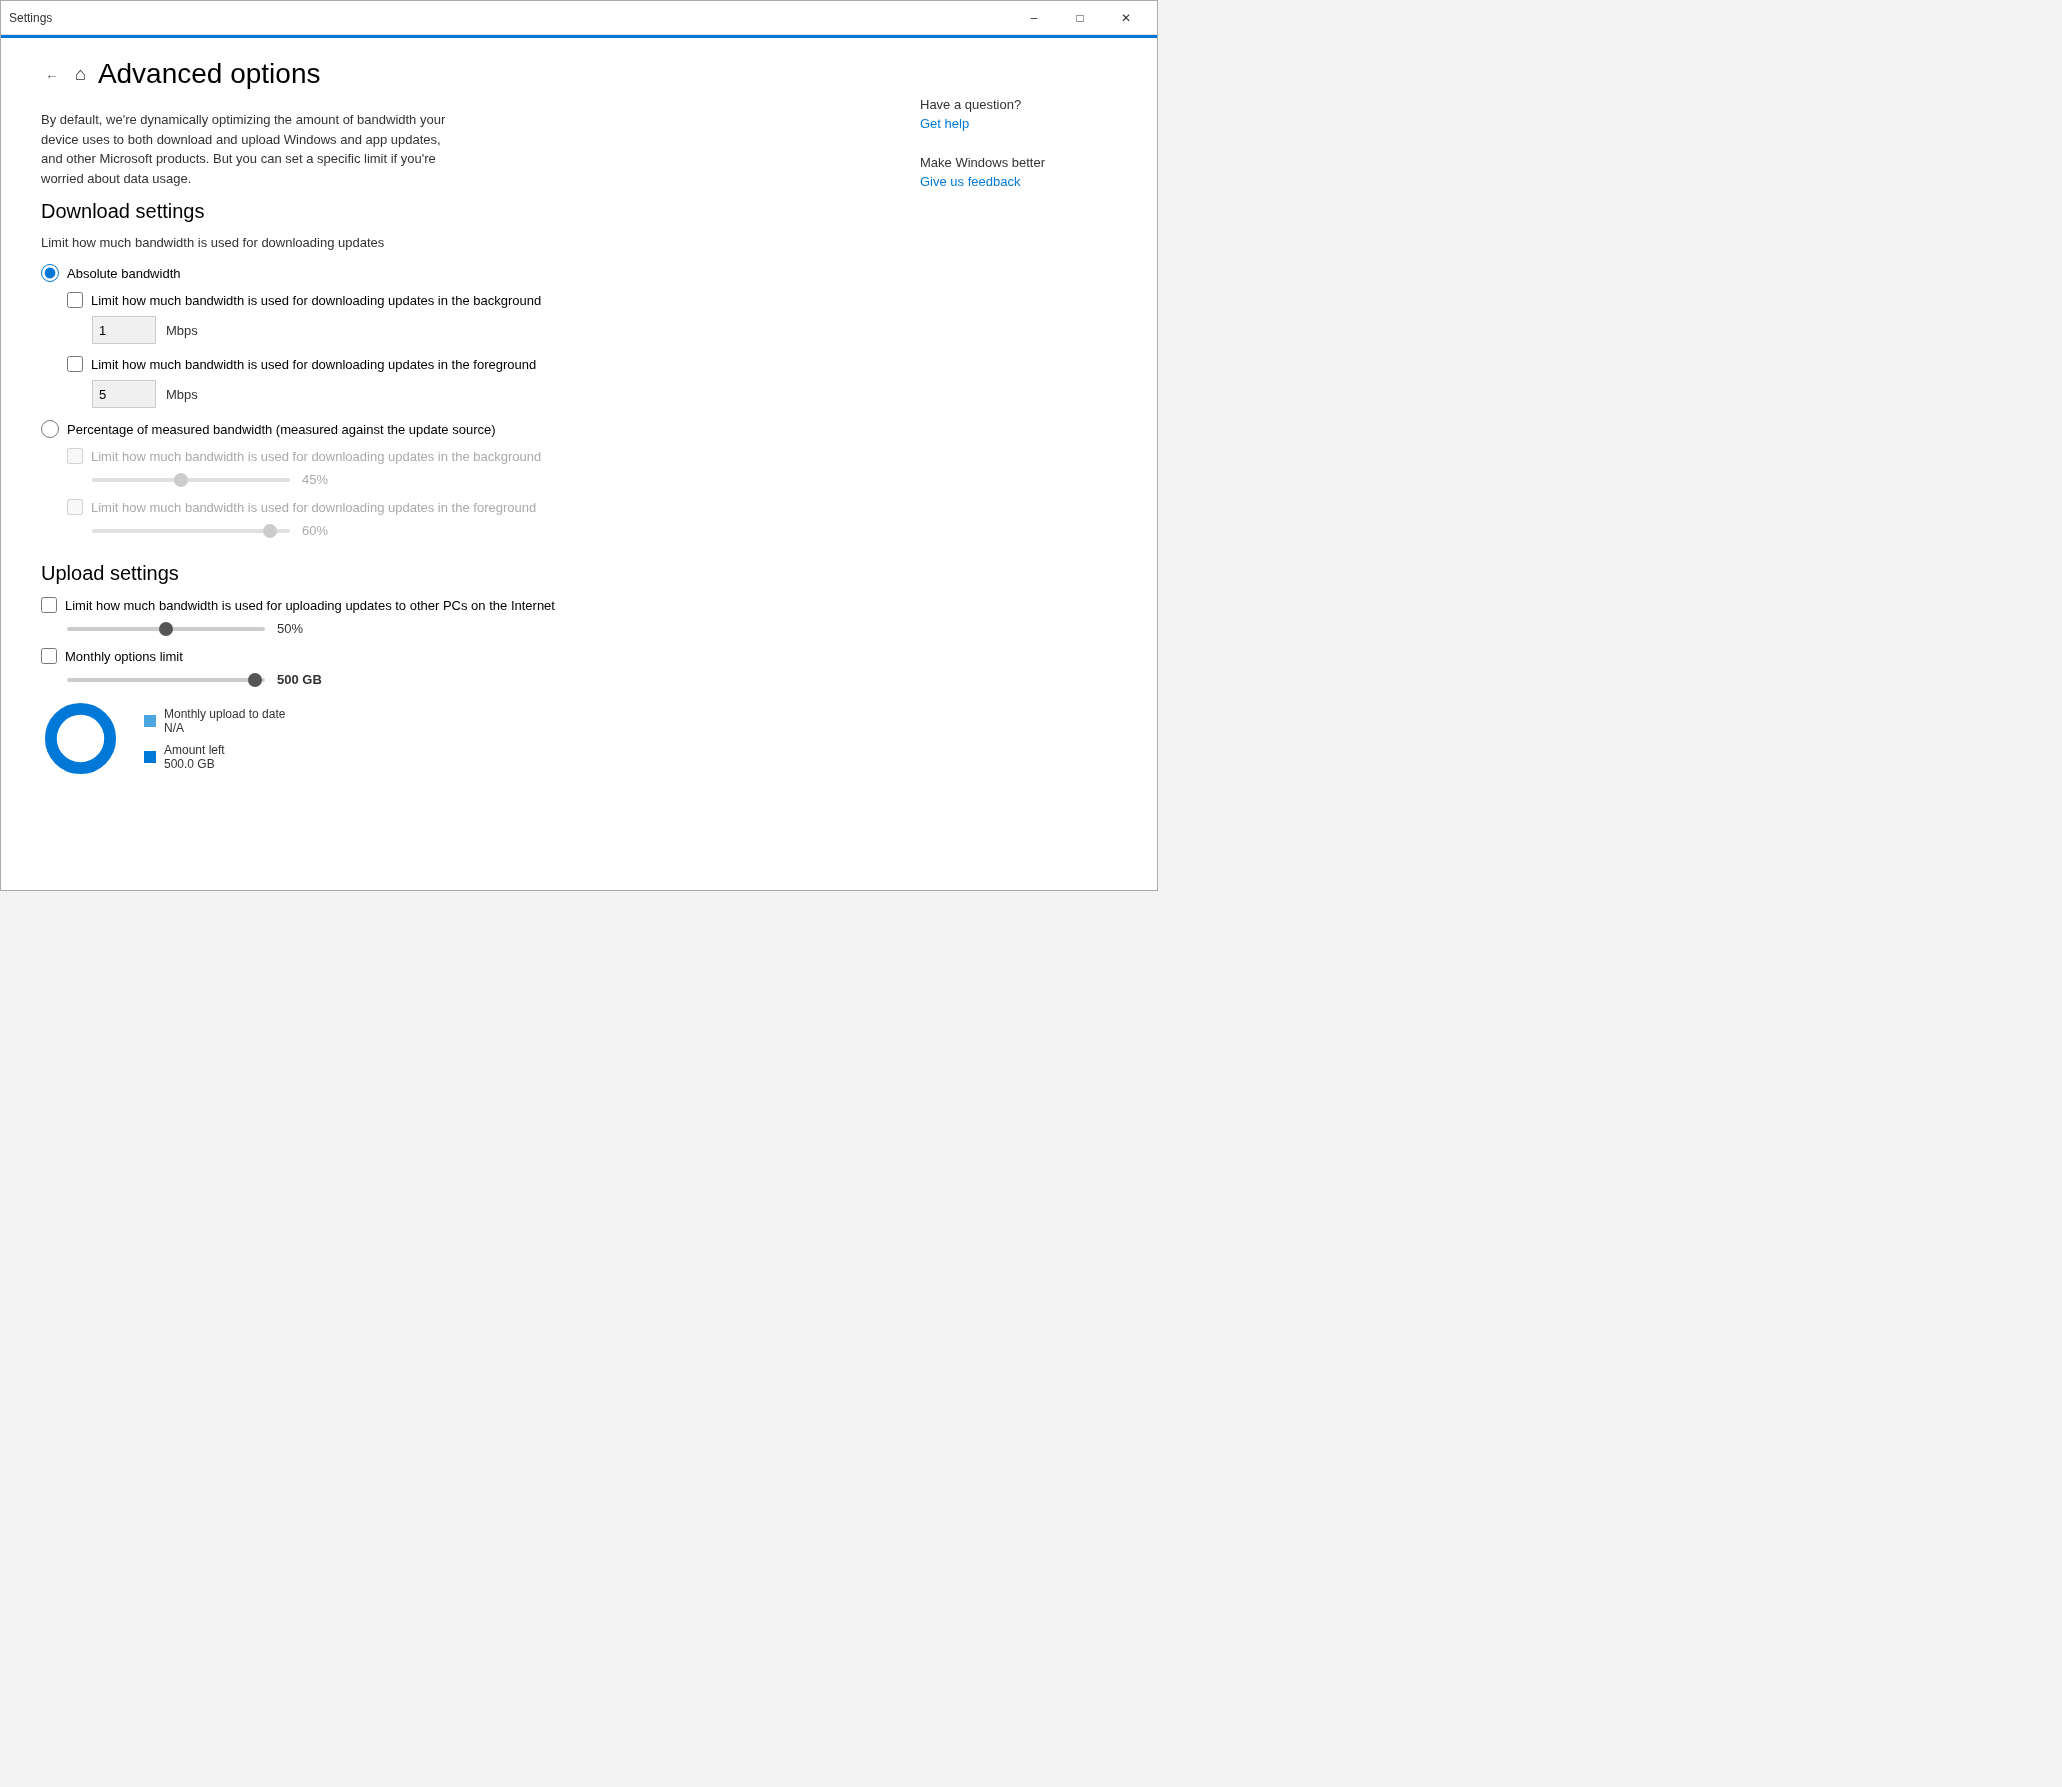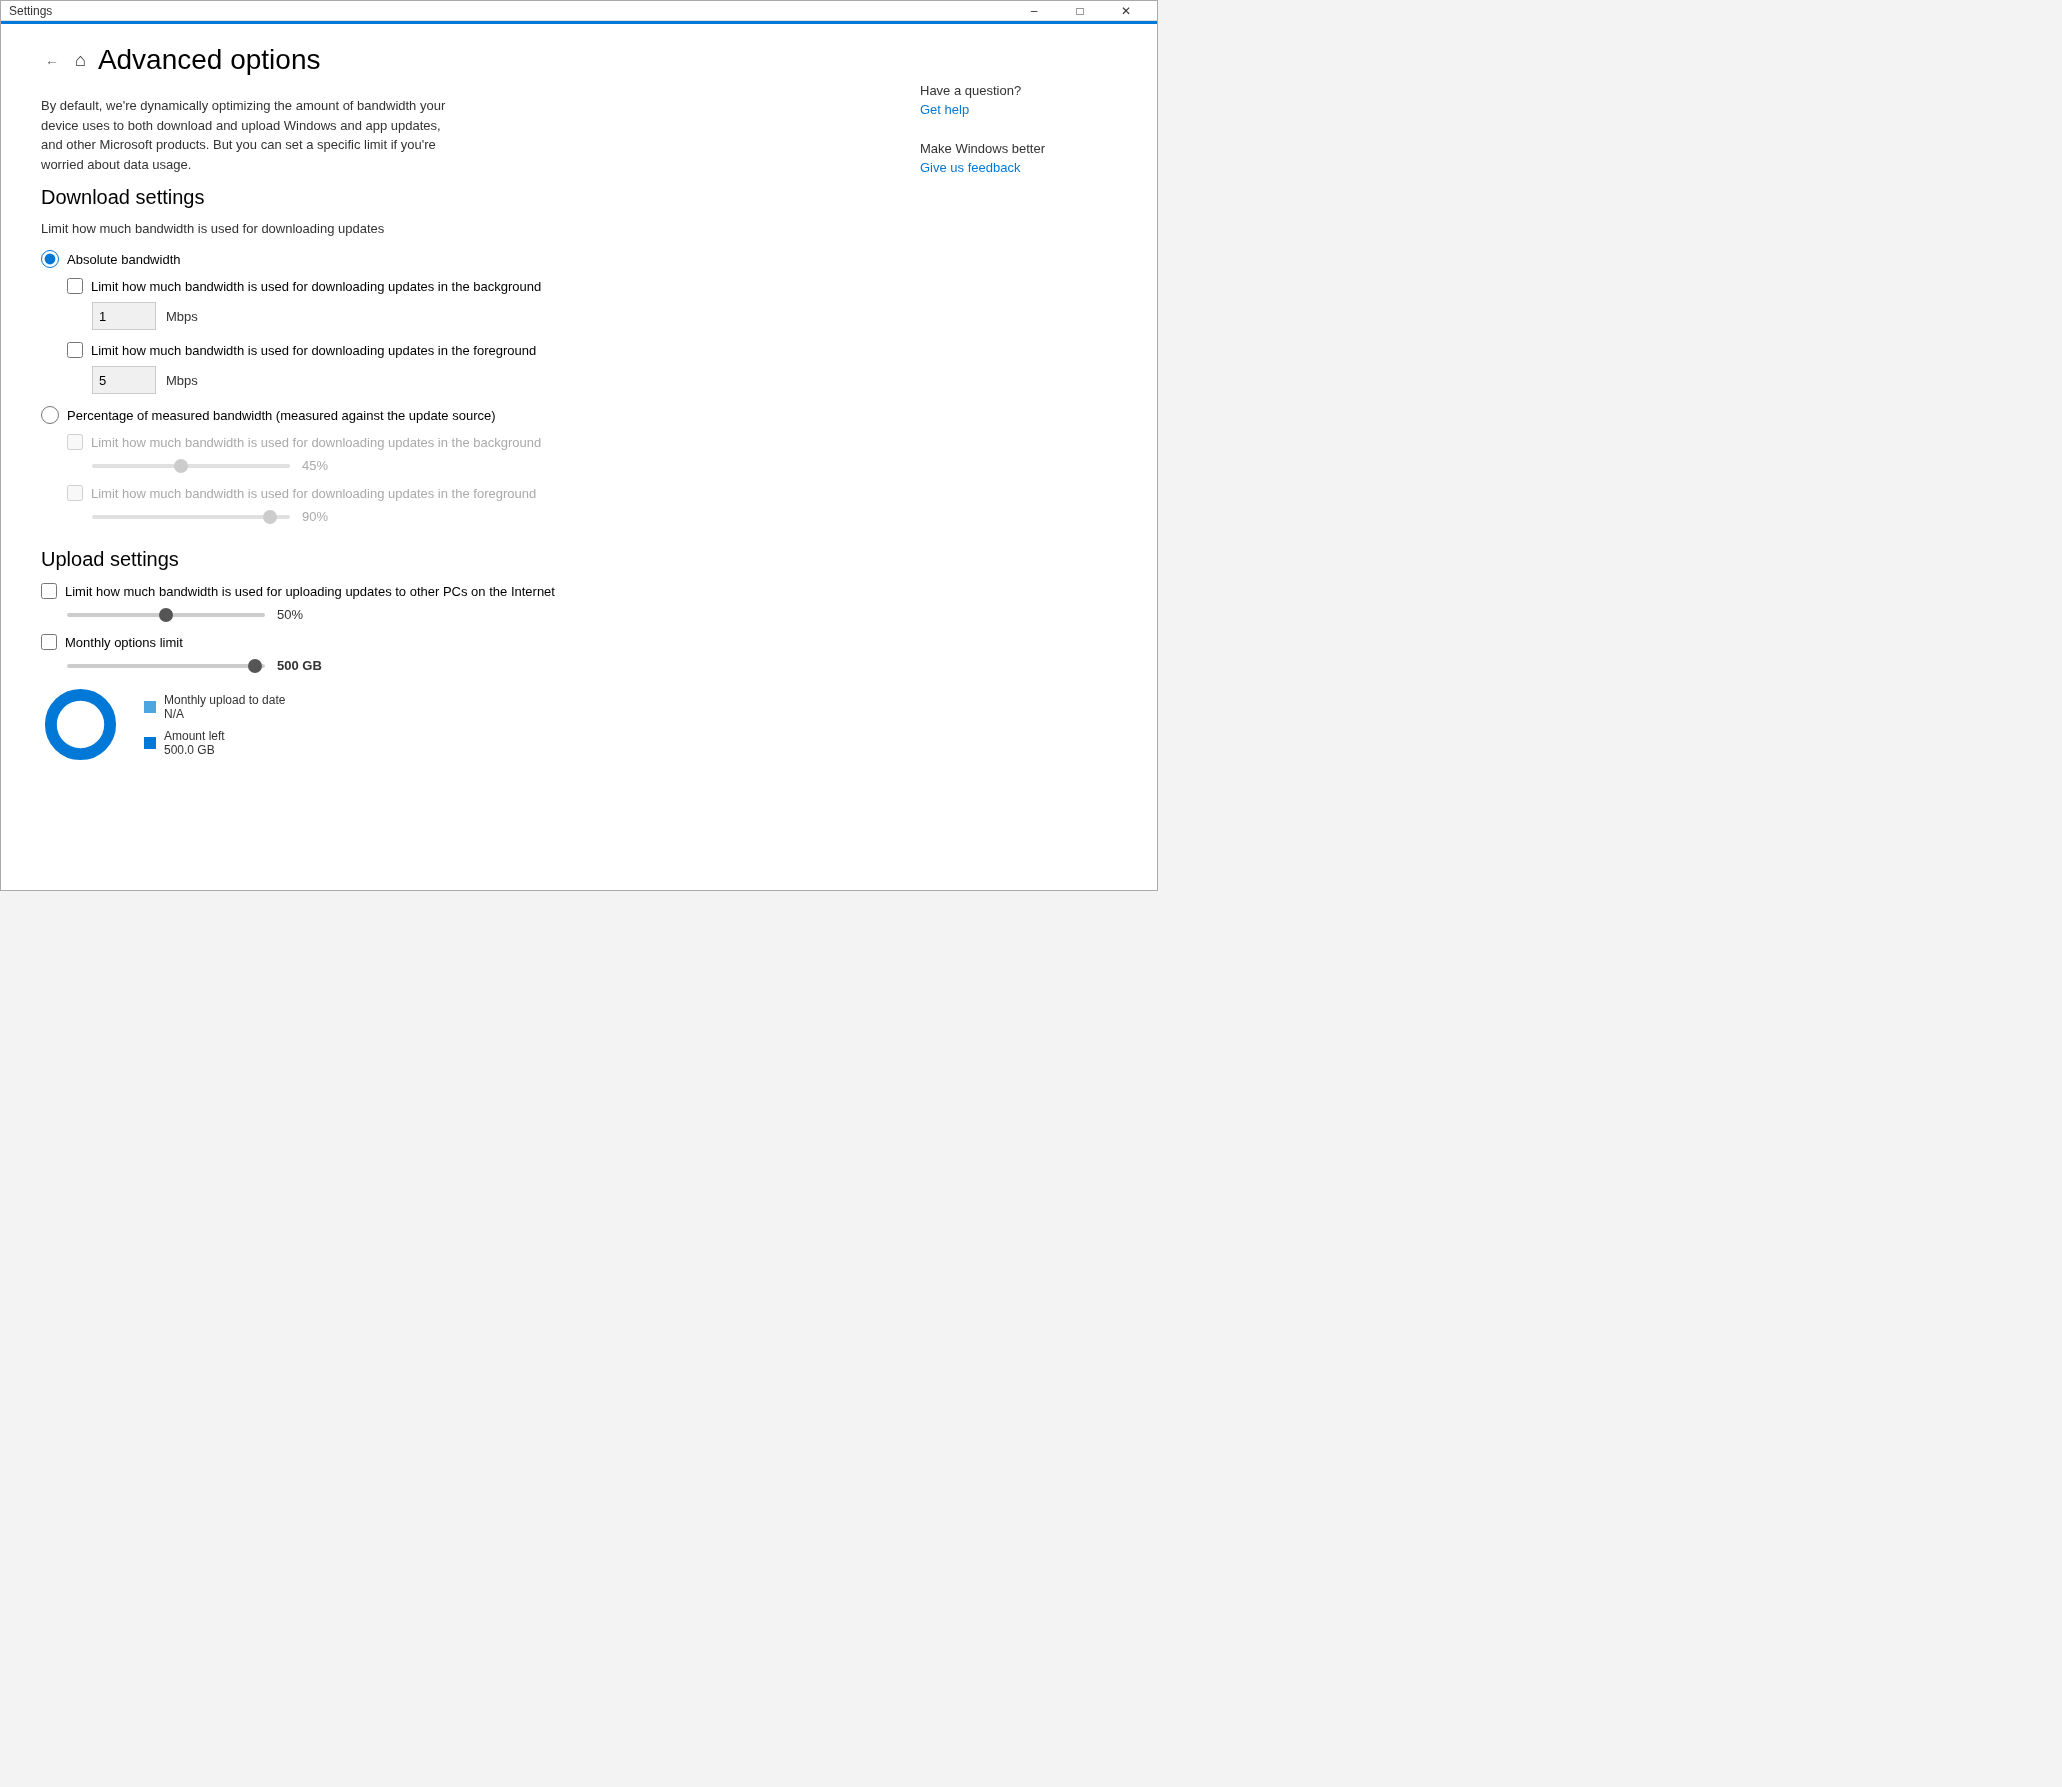--- a/index.html
+++ b/index.html
@@ -13,21 +13,21 @@
       border: 1px solid #aaa;
       display: flex;
       flex-direction: column;
     }
     
     .titlebar {
       background: #fff;
       display: flex;
       align-items: center;
       justify-content: space-between;
-      height: 20px;
+      height: 34px;
       padding: 0 8px;
       border-bottom: 1px solid #e0e0e0;
       flex-shrink: 0;
     }
     .titlebar-left {
       display: flex;
       align-items: center;
       gap: 8px;
       font-size: 12px;
       color: #333;
@@ -378,21 +378,21 @@
 
       <label class="checkbox-item disabled">
         <input type="checkbox" class="checkbox-input" disabled="" style="">
         <span class="checkbox-label">Limit how much bandwidth is used for downloading updates in the foreground</span>
       </label>
 
       <div class="slider-row">
         <div class="slider-track disabled">
           <div class="slider-thumb disabled" style="left: 90%;"></div>
         </div>
-        <span class="slider-value disabled">90%</span>
+        <span class="slider-value disabled">60%</span>
       </div>
     </div>
 
     <div class="upload-section">
       <h2 class="section-title">Upload settings</h2>
 
       <label class="checkbox-item" style="margin-left:0;">
         <input type="checkbox" class="checkbox-input" style="">
         <span class="checkbox-label">Limit how much bandwidth is used for uploading updates to other PCs on the Internet</span>
       </label>

